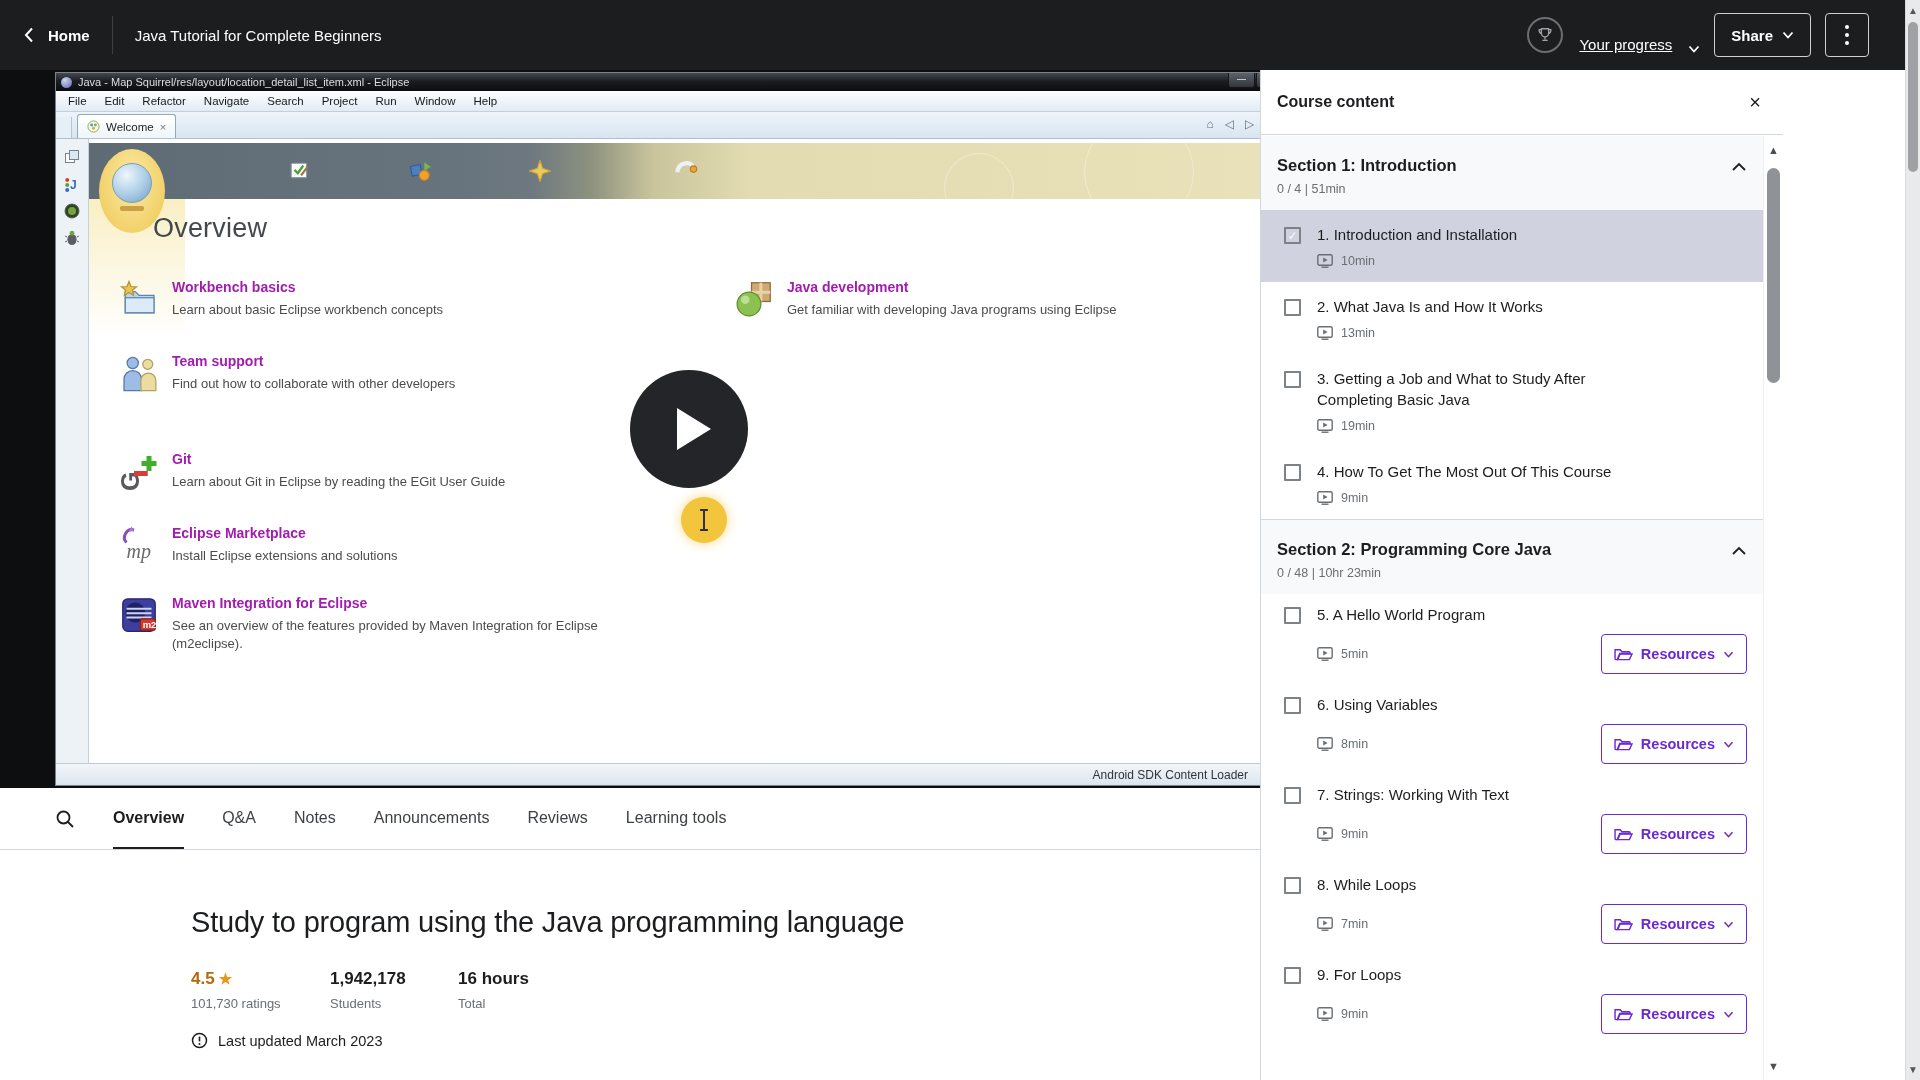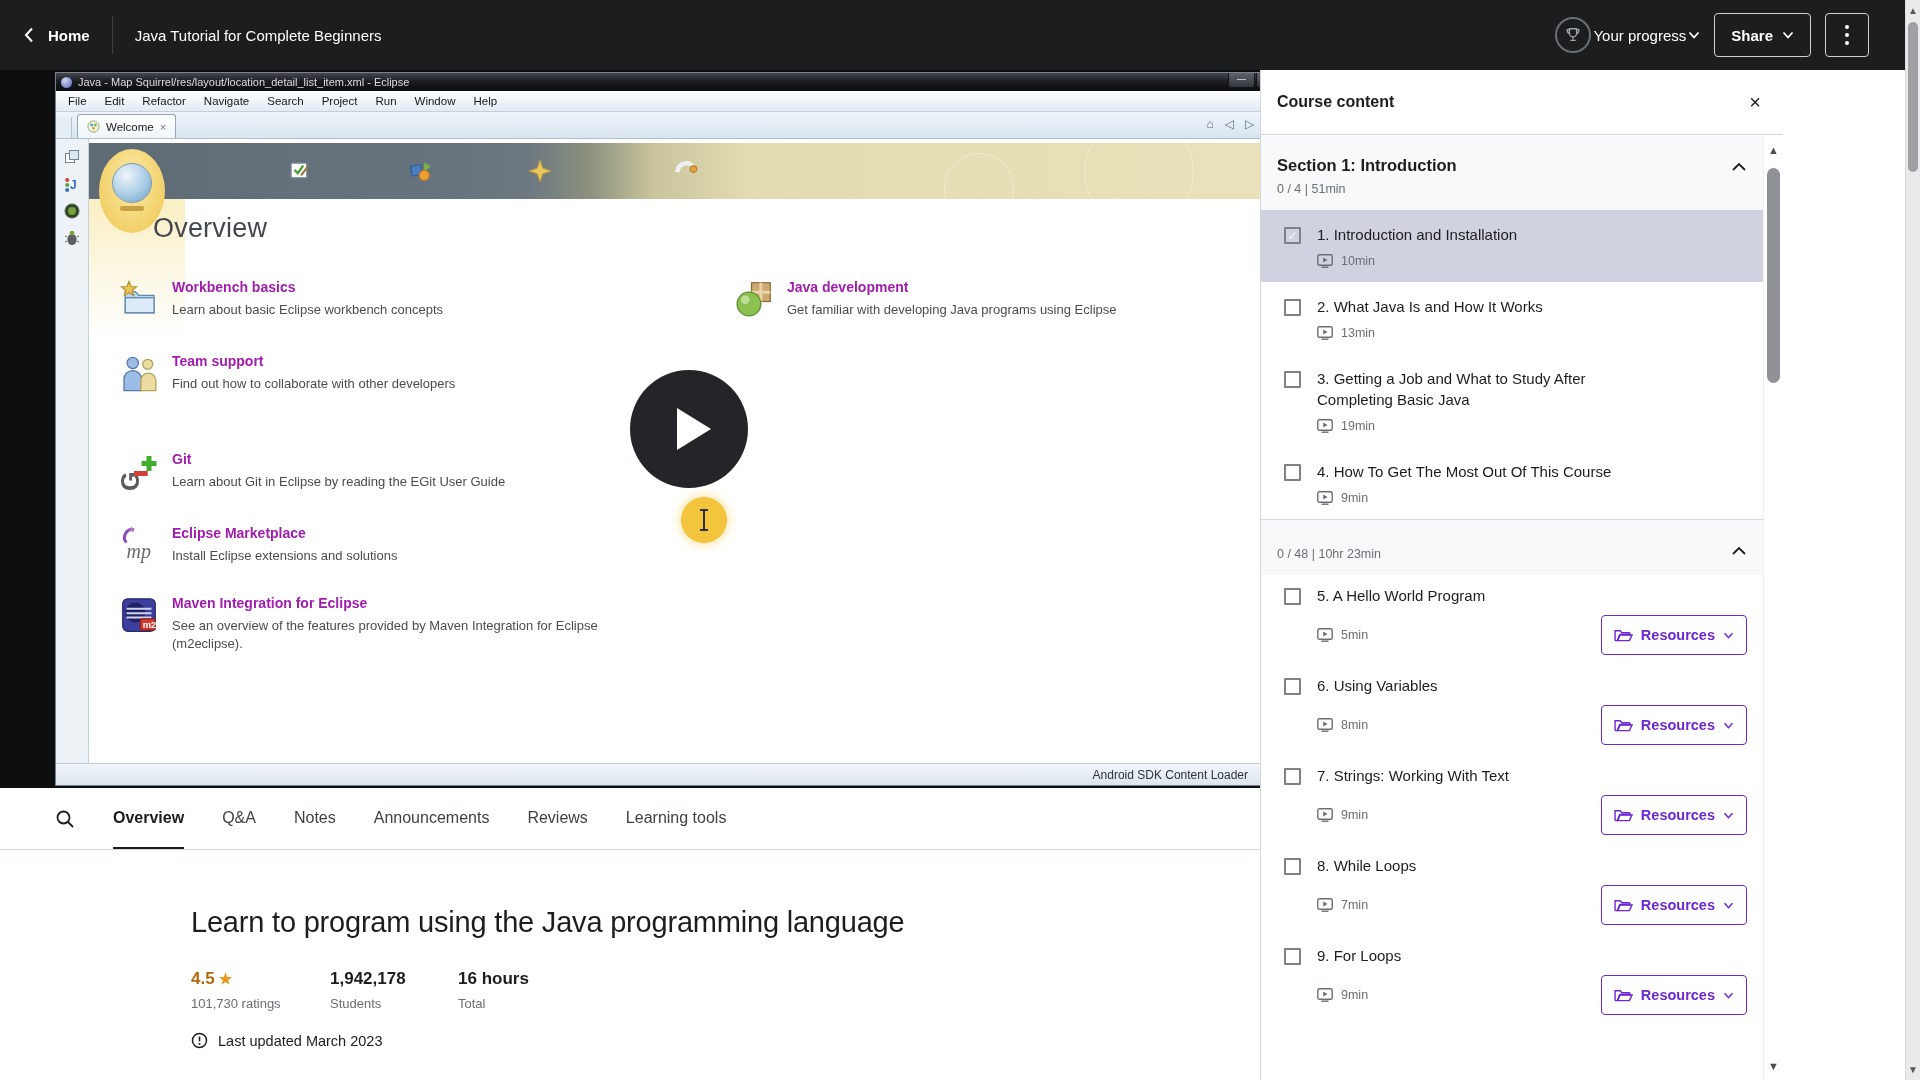--- a/index.html
+++ b/index.html
@@ -8,21 +8,21 @@
   .app { position:relative; width:1920px; height:1080px; }
 
   
   .topbar { height:70px; background:#1c1d1f; display:flex; align-items:center;
             padding:0 51px 0 24px; color:#fff; }
   .backbtn { display:flex; align-items:center; gap:14px; cursor:pointer; }
   .home-label { font-size:15px; font-weight:700; }
   .tb-divider { width:1px; height:38px; background:#3e4143; margin:0 22px; }
   .tb-title { font-size:15px; font-weight:500; color:#fff; }
   .tb-right { margin-left:auto; display:flex; align-items:center; gap:14px; }
-  .progress { display:flex; align-items:center; gap:2px; cursor:pointer; }
+  .progress { display:flex; align-items:flex-end; gap:16px; cursor:pointer;text-decoration:underline; }
   .trophy-circle { width:36px; height:36px; border-radius:50%; border:2px solid #6a6f73;
                    display:flex; align-items:center; justify-content:center; }
   .progress-label { font-size:15px; font-weight:500; }
   .share-btn { height:44px; padding:0 16px; border:1px solid #cfd0d2; border-radius:4px;
                background:transparent; color:#fff; font-size:15px; font-weight:700;
                display:flex; align-items:center; gap:9px; cursor:pointer;
                font-family:"Liberation Sans",sans-serif; }
   .kebab-btn { width:44px; height:44px; border:1px solid #cfd0d2; border-radius:4px;
                background:transparent; display:flex; flex-direction:column; gap:4px;
                align-items:center; justify-content:center; cursor:pointer; }
@@ -418,21 +418,21 @@
         </button>
         <div class="tab active">Overview</div>
         <div class="tab">Q&amp;A</div>
         <div class="tab">Notes</div>
         <div class="tab">Announcements</div>
         <div class="tab">Reviews</div>
         <div class="tab">Learning tools</div>
       </div>
 
       <div class="course">
-        <h1 class="headline">Learn to program using the Java programming language</h1>
+        <h1 class="headline">Study to program using the Java programming language</h1>
         <div class="stats">
           <div class="stat1">
             <div class="sv sv-rating"><span>4.5</span><span class="star">★</span></div>
             <div class="sl">101,730 ratings</div>
           </div>
           <div class="stat2">
             <div class="sv">1,942,178</div>
             <div class="sl">Students</div>
           </div>
           <div>
@@ -520,20 +520,21 @@
                   <rect x="0.8" y="0.8" width="14.4" height="10.4" rx="1.5" fill="none" stroke="#6a6f73" stroke-width="1.4"></rect>
                   <polygon points="6.2,3.6 10.6,6 6.2,8.4" fill="#6a6f73"></polygon>
                   <line x1="4.5" y1="13.2" x2="11.5" y2="13.2" stroke="#6a6f73" stroke-width="1.4"></line>
                 </svg>
               <span>9min</span>
             </div>
           </div>
         </div>
 
         <div class="ssec-h bt">
+          <div class="ssec-t">Section 2: Programming Core Java</div>
           <div class="ssec-m">0 / 48 | 10hr 23min</div>
           <svg class="sec-chev" width="16" height="10" viewBox="0 0 16 10">
               <polyline points="2,8 8,2 14,8" fill="none" stroke="#1c1d1f" stroke-width="1.8"></polyline>
             </svg>
         </div>
 
         <div class="sitem has-res">
           <span class="cb"></span>
           <div class="sbody">
             <div class="stl">5. A Hello World Program</div>

